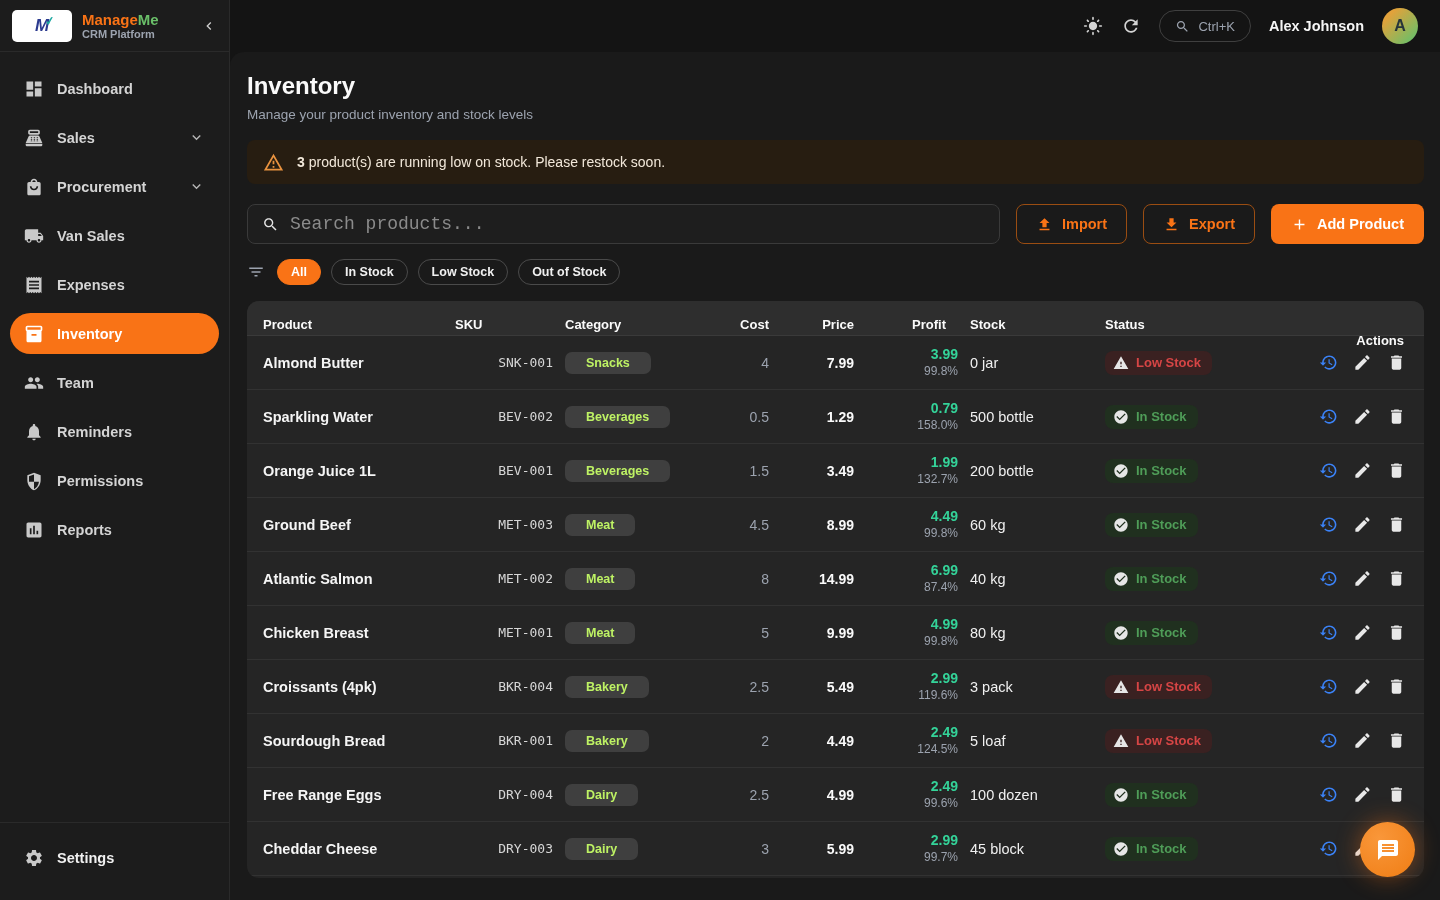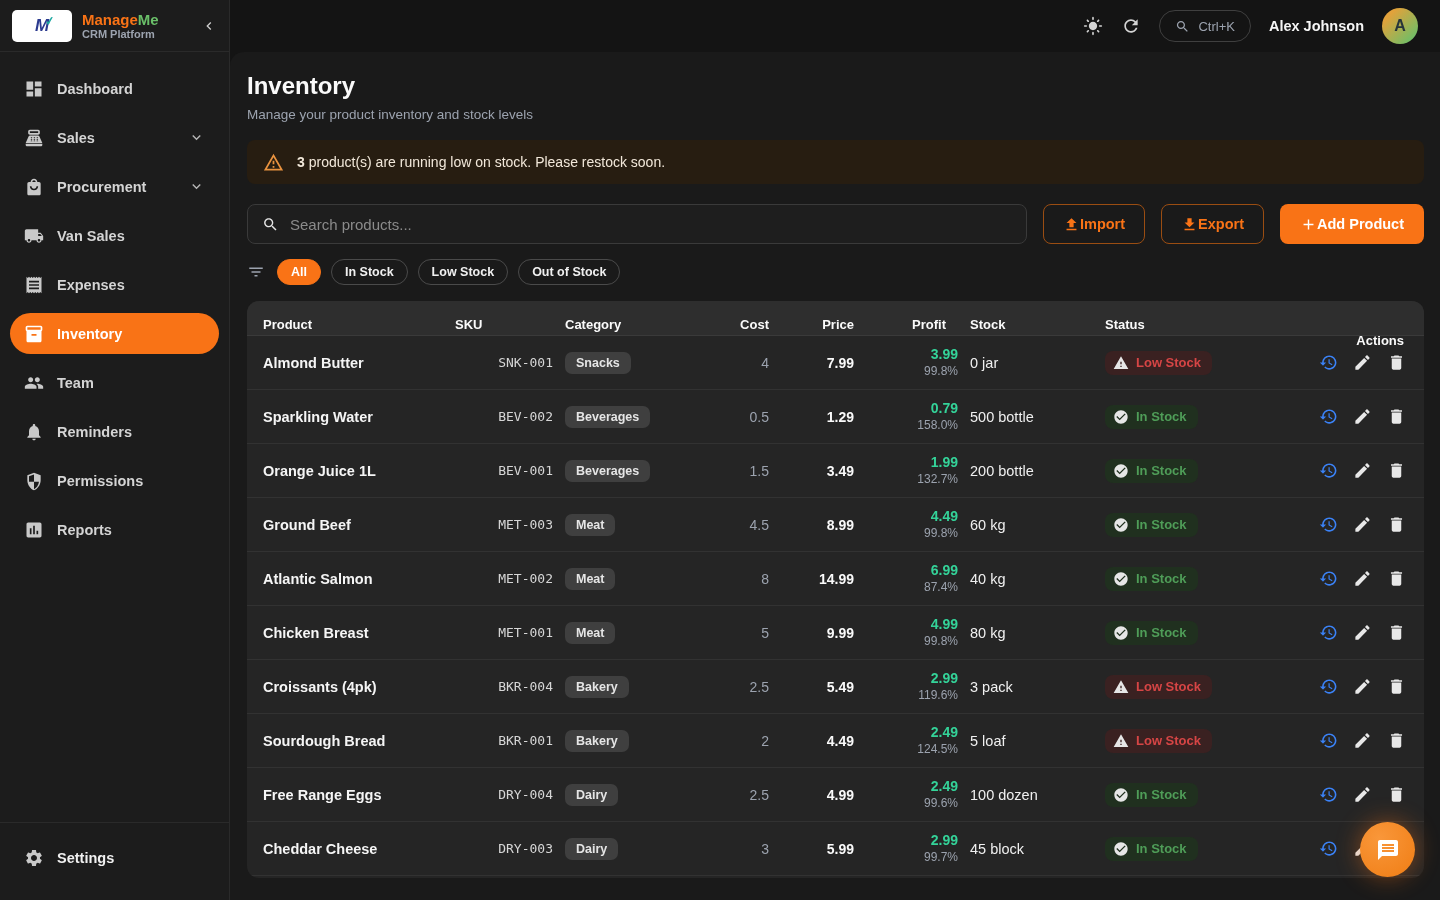--- a/index.html
+++ b/index.html
@@ -44,23 +44,23 @@
   .page-title { font-size:24px; font-weight:bold; color:#fafafa; }
   .page-sub { margin-top:7px; font-size:13.5px; color:#9ca3af; }
 
   .banner { margin-top:18px; background:#271d11; border-radius:8px; height:44px; display:flex; align-items:center; gap:13px; padding:0 16px; color:#f2e8da; font-size:14px; }
   .banner svg { width:21px; height:21px; fill:#e8923f; flex-shrink:0; }
   .banner b { font-weight:bold; }
 
   .toolbar { margin-top:20px; display:flex; gap:16px; align-items:center; }
   .search-box { flex:1; display:flex; align-items:center; gap:11px; border:1px solid #3a3a3a; background:#1e1e1e; border-radius:8px; height:40px; padding:0 14px; }
   .search-box svg { width:17px; height:17px; fill:#e5e5e5; flex-shrink:0; }
-  .search-box input { flex:1; background:transparent; border:none; outline:none; color:#7dd3fc; font-size:15px; font-family:Liberation Sans, sans-serif; }
+  .search-box input { flex:1; background:transparent; border:none; outline:none; color:#7dd3fc; font-size:18px; font-family:Liberation Mono, monospace; }
   .search-box input::placeholder { color:#8b8b8b; }
-  .btn { display:flex; align-items:center; height:40px; border-radius:8px; font-size:14.5px; font-weight:bold; cursor:pointer; flex-shrink:0; }
+  .btn { display:flex; align-items:center; gap:9px; height:40px; border-radius:8px; font-size:14.5px; font-weight:bold; cursor:pointer; flex-shrink:0; }
   .btn svg { width:17px; height:17px; fill:currentColor; }
   .btn-outline { padding:0 19px; border:1px solid #9a4d12; color:#f97316; background:transparent; }
   .btn-primary { padding:12px 20px; border:none; color:#ffffff; background:#f97316; }
 
   .chips { margin-top:15px; display:flex; gap:10px; align-items:center; }
   .filter-ic { color:#9ca3af; display:flex; margin-right:2px; }
   .filter-ic svg { width:18px; height:18px; fill:currentColor; }
   .chip { height:26px; padding:0 13px; border-radius:999px; border:1px solid #4a4a4a; color:#f0f0f0; font-size:12.5px; font-weight:bold; display:flex; align-items:center; cursor:pointer; }
   .chip.active { background:#f97316; border-color:#f97316; color:#ffffff; }
 
@@ -69,21 +69,21 @@
   .tgrid { display:grid; grid-template-columns:196px 110px 158px 70px 85px 92px 135px 200px 1fr; align-items:center; }
   .thead { height:35px; background:#2e2e2e; border-bottom:1px solid #3a3a3a; font-size:13px; font-weight:bold; color:#fafafa; }
   .th { padding-left:12px; }
   .th:first-child { padding-left:16px; }
   .th.r { text-align:right; padding-right:12px; padding-left:0; }
   .th.act { text-align:right; padding-right:20px;margin-top:32px; }
   .trow { height:54px; border-bottom:1px solid #323232; font-size:14px; }
   .td { padding-left:12px; }
   .td.product { padding-left:16px; font-weight:bold; color:#f5f5f5; font-size:14.5px; }
   .td.sku { font-family:"DejaVu Sans Mono", monospace; font-size:13px; color:#d6d6d6;text-align:right; }
-  .cat-chip { display:inline-block; background:#3f3f3f; color:#e5e5e5; border-radius:7px; padding:4px 11px; font-size:12.5px; font-weight:bold; }
+  .cat-chip { display:inline-block; background:#3f3f3f; color:#bef264; border-radius:7px; padding:4px 21px; font-size:12.5px; font-weight:bold; }
   .td.r { text-align:right; padding-right:12px; padding-left:0; }
   .td.cost { color:#9ca3af; }
   .td.price { color:#fafafa; font-weight:bold; }
   .td.profit { display:flex; flex-direction:column; align-items:flex-end; line-height:1.25; }
   .profit-val { color:#34d399; font-weight:bold; }
   .profit-margin { color:#9ca3af; font-size:12px;margin-left:41px; }
   .td.stock { color:#f0f0f0; font-size:14.5px; }
   .badge { display:inline-flex; align-items:center; gap:7px; padding:4px 11px 4px 8px; border-radius:8px; font-size:13px; font-weight:bold; }
   .badge svg { width:16px; height:16px; }
   .badge.low { background:#3a2121; color:#d64545; }

